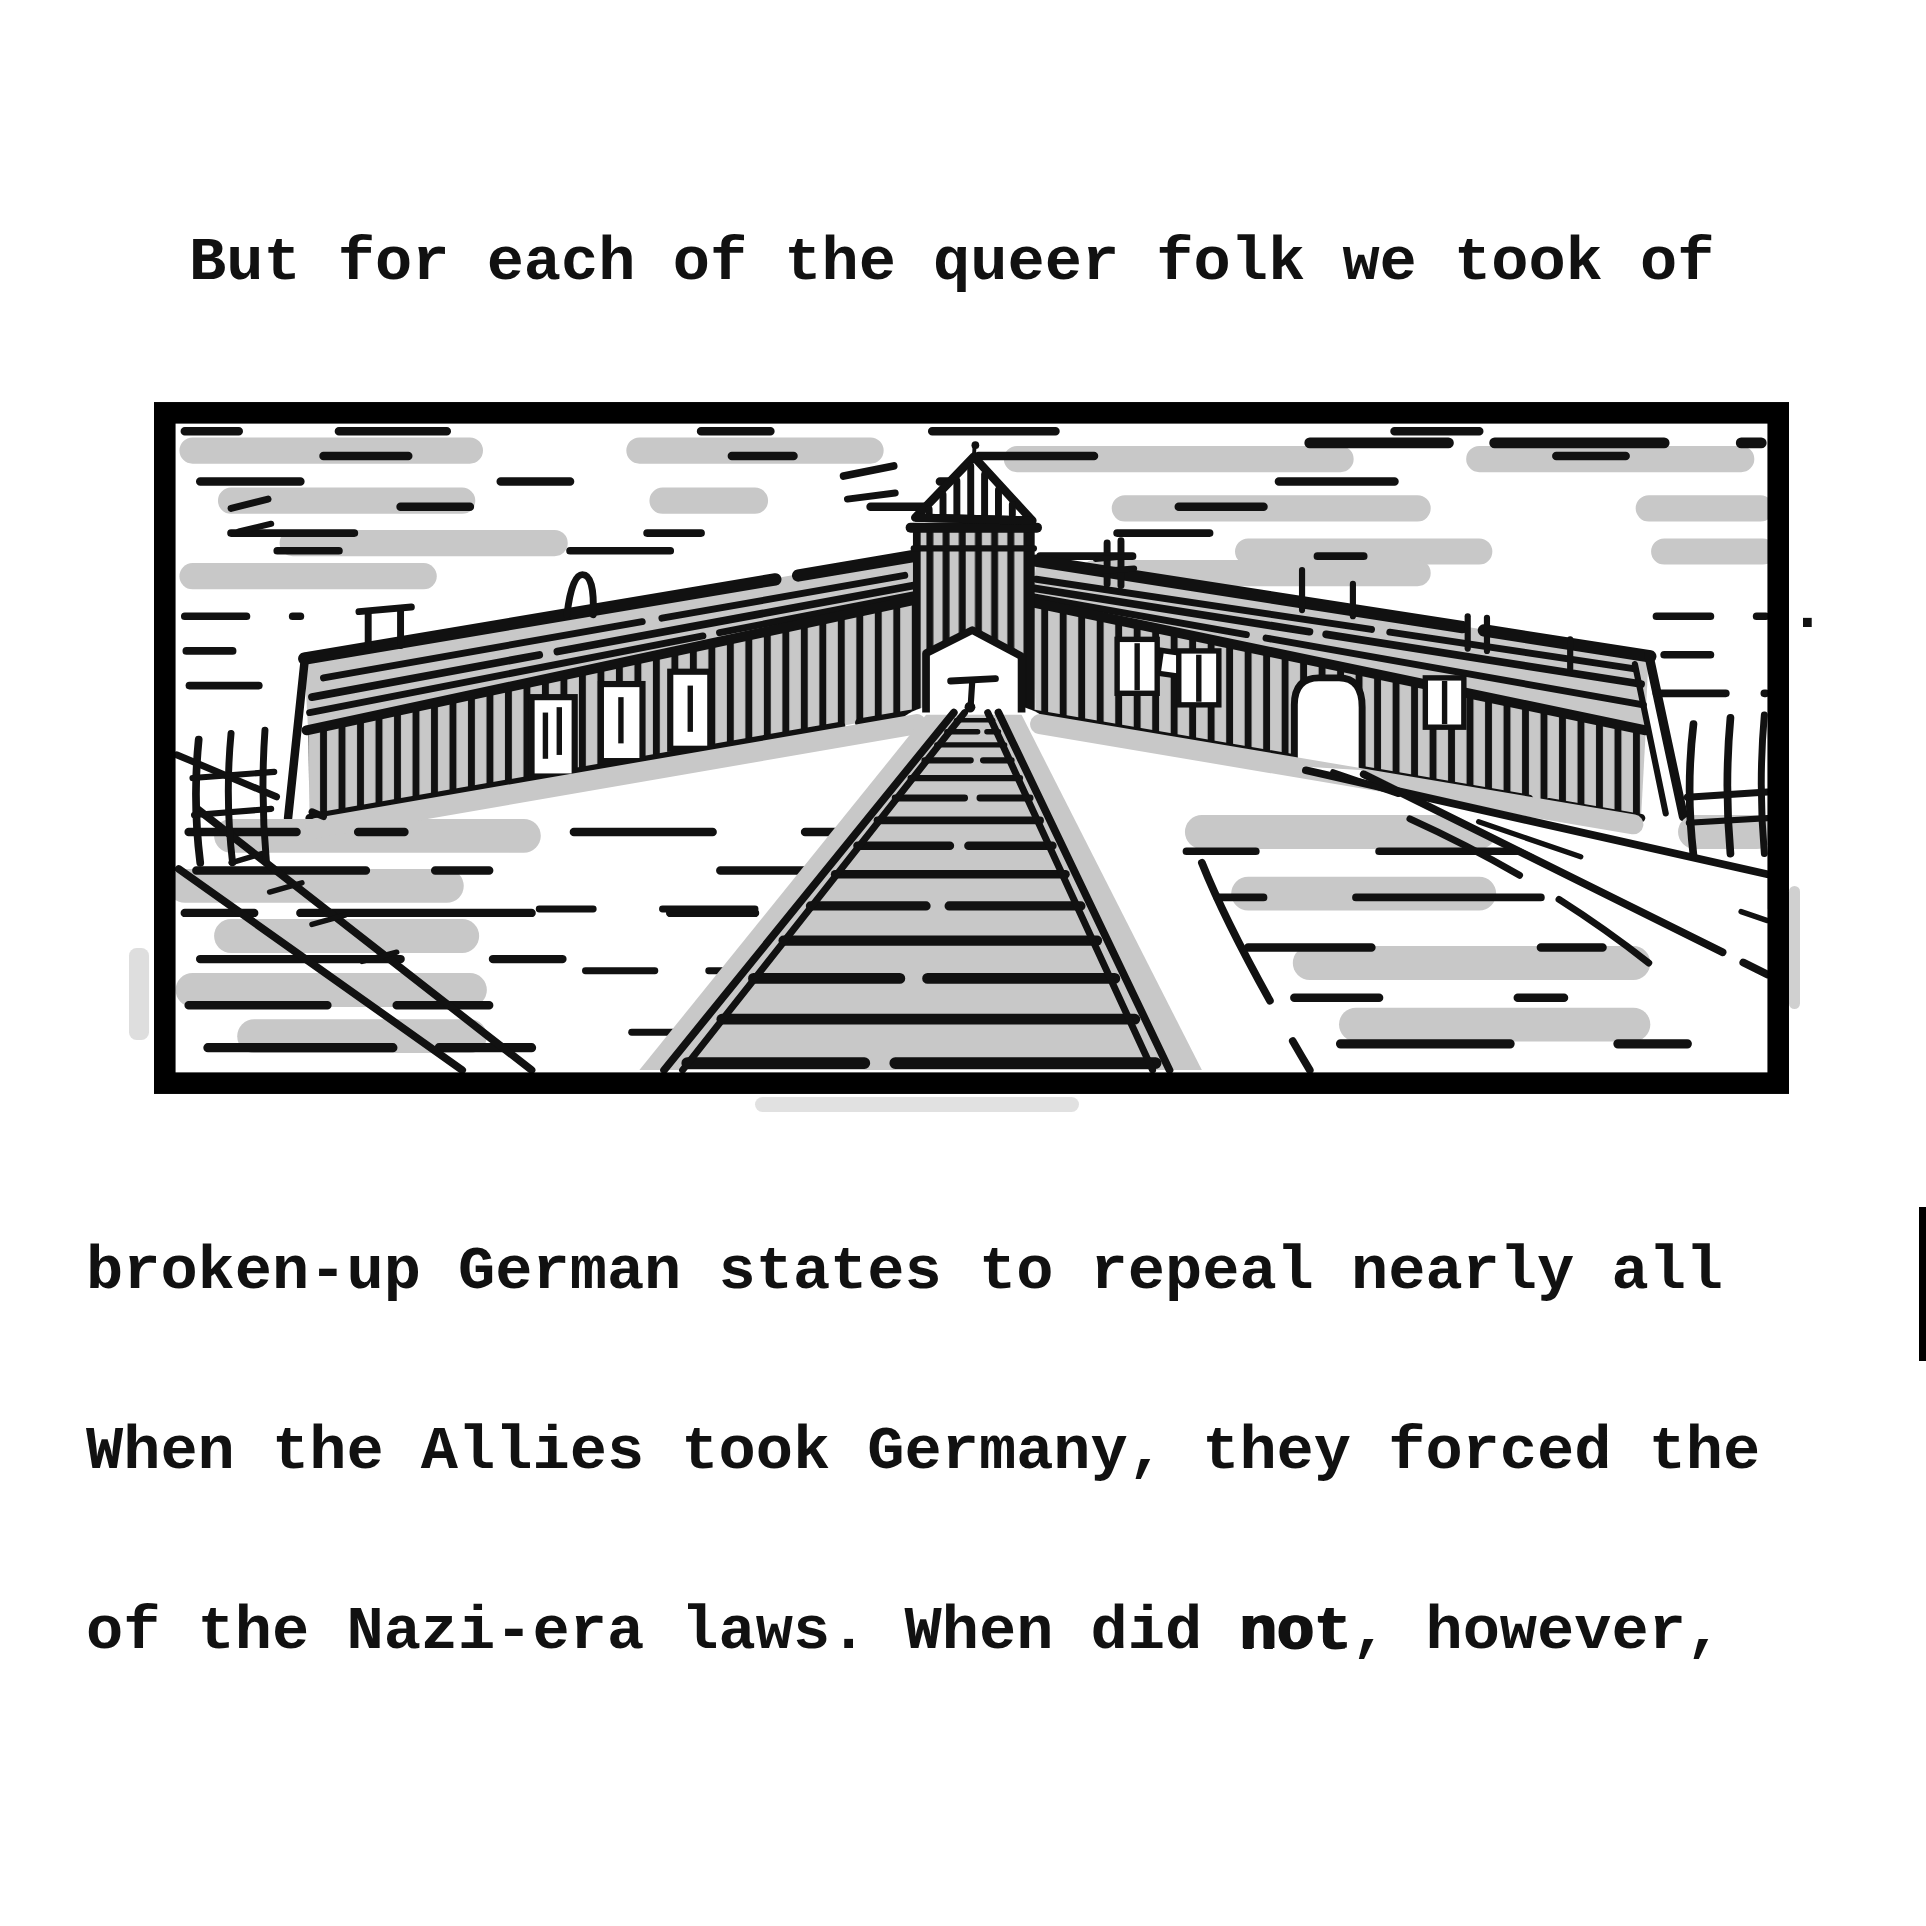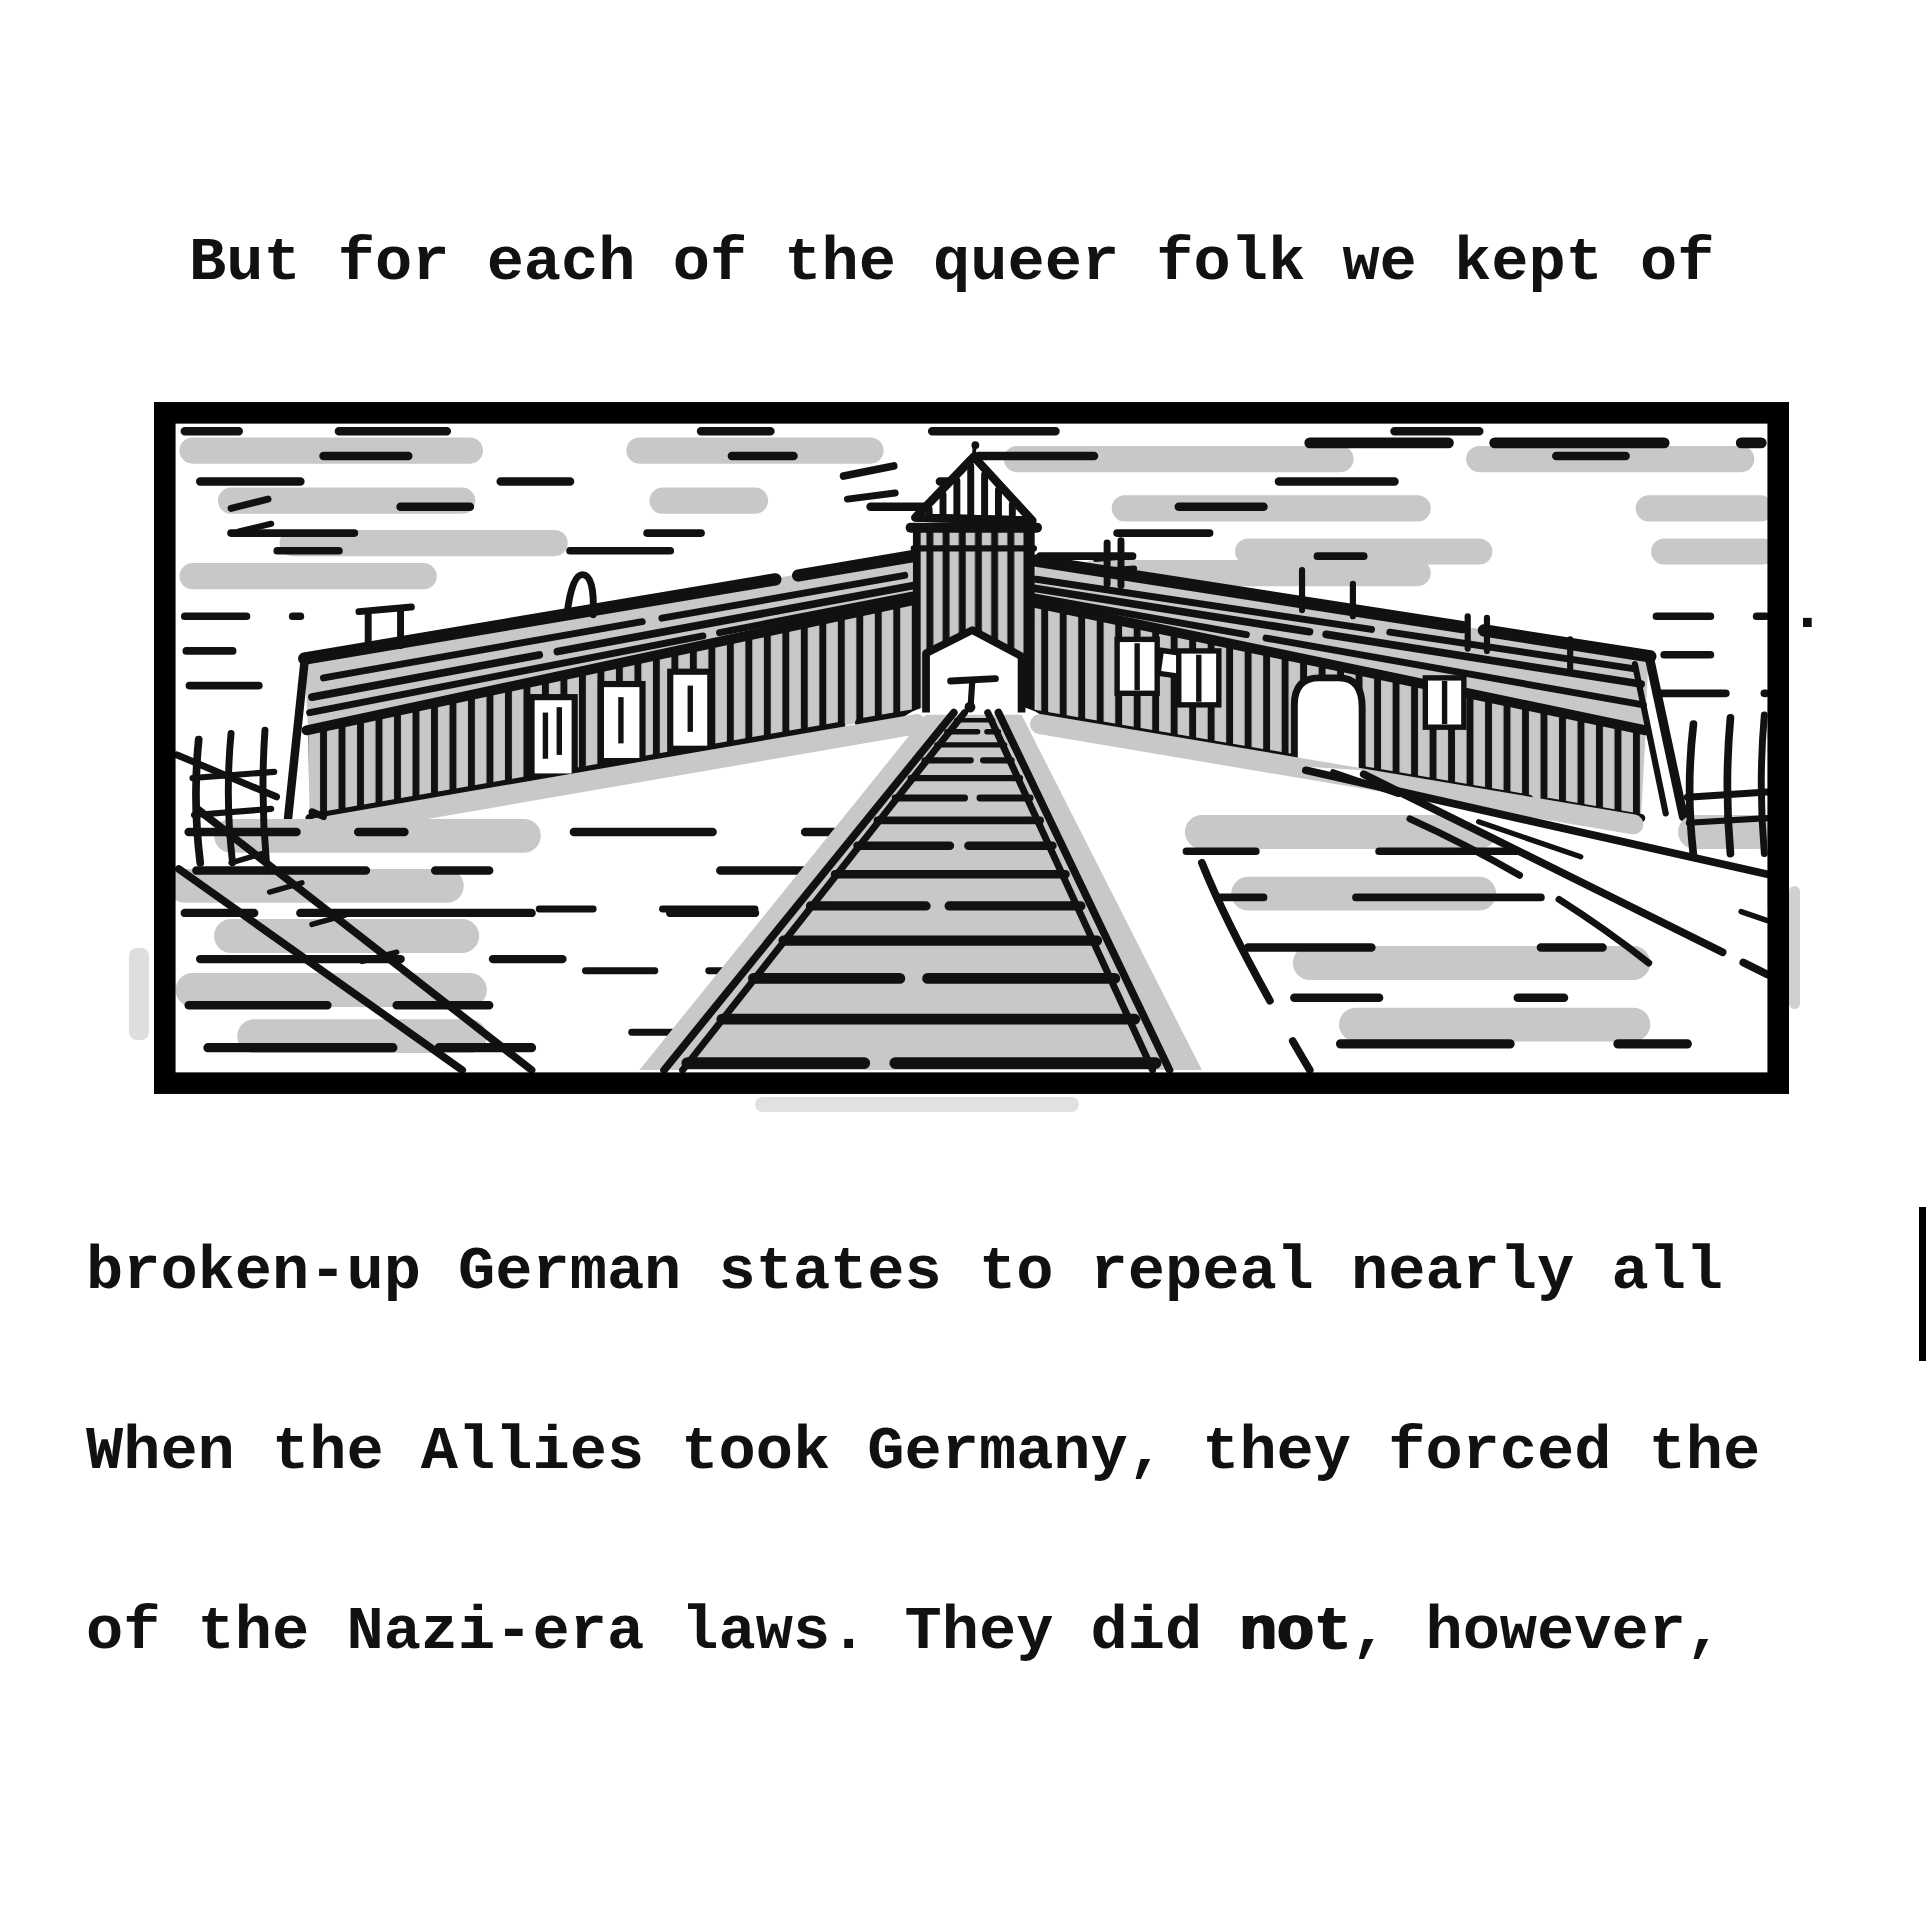--- a/index.html
+++ b/index.html
@@ -19,21 +19,21 @@
   .edge-bar{position:absolute;left:1919px;top:1207px;width:7px;height:154px;background:#000;}
   .smudge{position:absolute;background:#c8c8c8;border-radius:7.7px;opacity:.85;}
   .sm1{left:1789px;top:886px;width:10.8px;height:123px;}
   .sm2{left:755px;top:1097px;width:324px;height:15.4px;opacity:.55;}
   .sm3{left:129px;top:948px;width:20px;height:92px;opacity:.6;}
 </style>
 </head>
 <body>
 
 <div class="para top-para">
-  <span class="tline">But for each of the queer folk we kept of</span>
+  <span class="tline">But for each of the queer folk we took of</span>
   <span class="tline">who survived the war, hundreds if not</span>
   <span class="tline">thousands more were murdered in the camps...</span>
   <span class="tline">and many more were kept jailed for years.</span>
 </div>
 
 <svg class="panel-svg" width="1635" height="692" viewBox="200 522 2122 898" xmlns="http://www.w3.org/2000/svg">
   <defs>
     <pattern id="wh" width="24" height="400" patternUnits="userSpaceOnUse">
       <rect width="24" height="400" fill="#c8c8c8"></rect>
       <line x1="12" y1="0" x2="12" y2="400" stroke="#111" stroke-width="9"></line>
@@ -268,21 +268,21 @@
     <line x1="2190" y1="1035" x2="2294" y2="1028" stroke-width="9"></line>
     <line x1="2192" y1="1068" x2="2294" y2="1062" stroke-width="8"></line>
   </g>
 
   <rect x="214" y="536" width="2094" height="870" fill="none" stroke="#000" stroke-width="28"></rect>
 </svg>
 
 <div class="para bottom-para">
   <span class="tline">broken-up German states to repeal nearly all</span>
   <span class="tline">When the Allies took Germany, they forced the</span>
-  <span class="tline"><span>of the Nazi-era laws. They did </span><span class="bold-extra">not</span><span>, however,</span></span>
+  <span class="tline"><span>of the Nazi-era laws. When did </span><span class="bold-extra">not</span><span>, however,</span></span>
   
   
   
   
   
   
   
 </div>
 
 <div class="edge-bar"></div>

